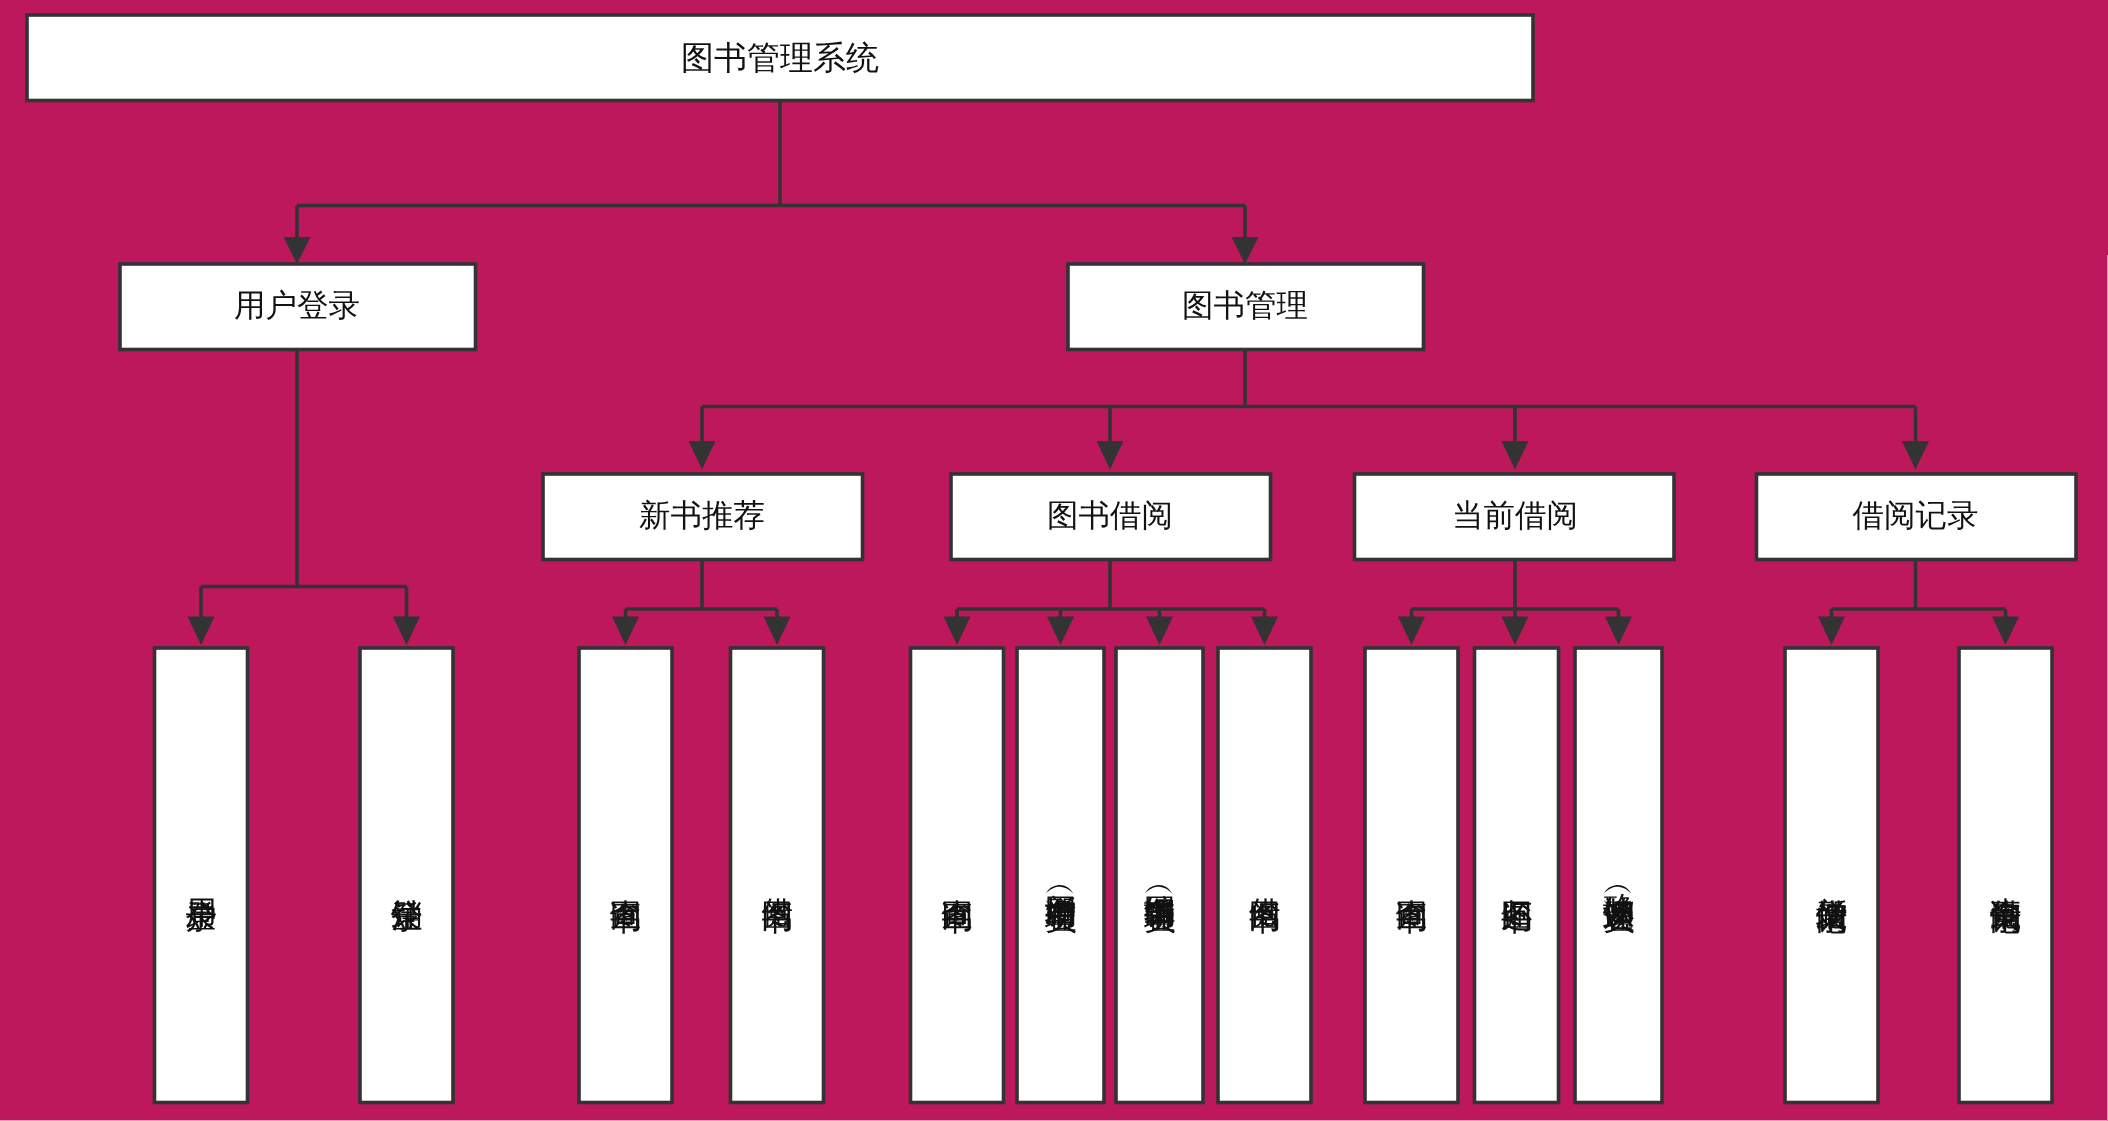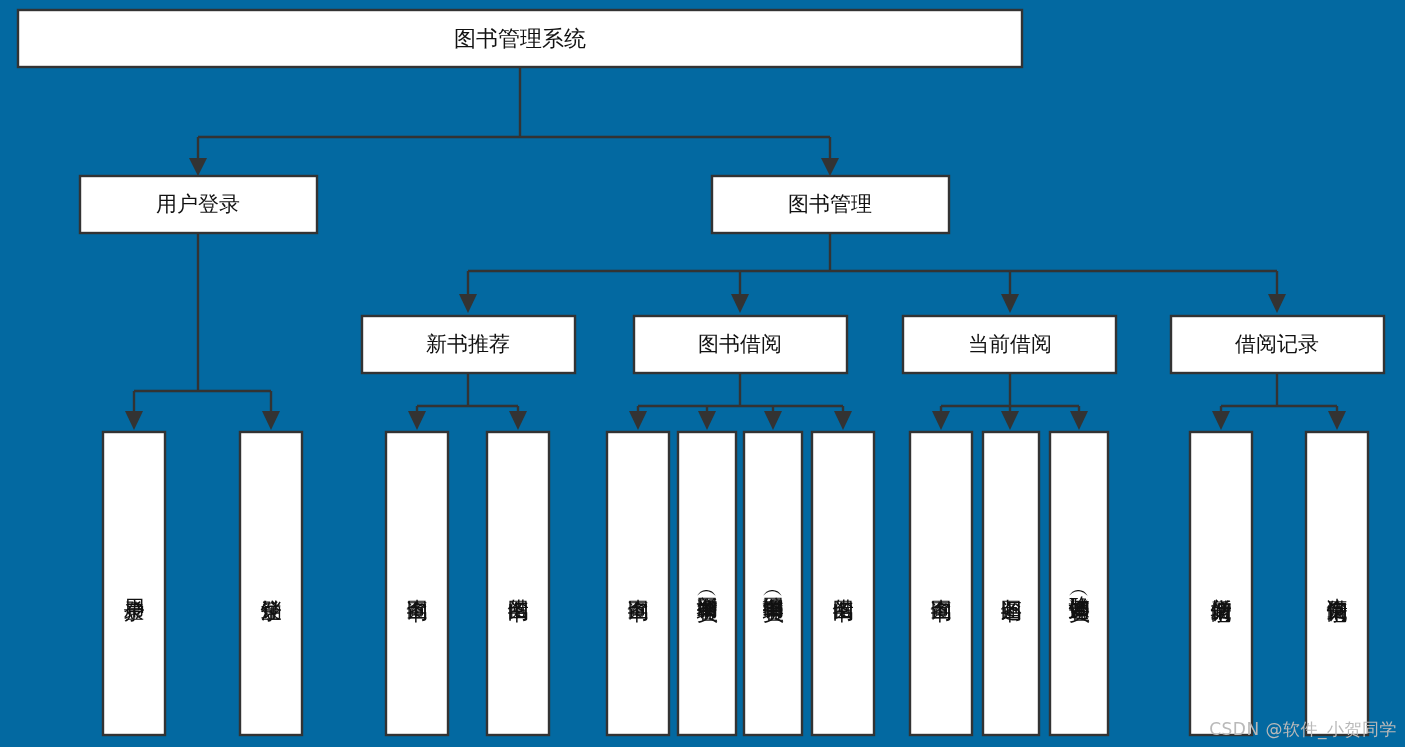--- a/index.html
+++ b/index.html
@@ -8,21 +8,21 @@
     padding: 0;
     background: #ffffff;
   }
   body {
     font-family: "DejaVu Sans", "Liberation Sans", sans-serif;
   }
   #diagram-root {
     position: relative;
     width: 1405px;
     height: 747px;
-    background: #0369a1;
+    background: #be185d;
     overflow: hidden;
   }
   svg.diagram-canvas {
     position: absolute;
     left: 0;
     top: 0;
     width: 1405px;
     height: 747px;
     display: block;
   }
@@ -217,15 +217,14 @@
   <div class="leaf-label" style="left:744px; top:432px; width:58px; height:303px;">编辑图书（管理员）</div>
   <div class="leaf-label" style="left:812px; top:432px; width:62px; height:303px;">借阅图书</div>
 
   <div class="leaf-label" style="left:910px; top:432px; width:62px; height:303px;">查询图书</div>
   <div class="leaf-label" style="left:983px; top:432px; width:56px; height:303px;">归还图书</div>
   <div class="leaf-label" style="left:1050px; top:432px; width:58px; height:303px;">确认归还（管理员）</div>
 
   <div class="leaf-label" style="left:1190px; top:432px; width:62px; height:303px;">新增借阅记录</div>
   <div class="leaf-label" style="left:1306px; top:432px; width:62px; height:303px;">查询借阅记录</div>
 
-  <div class="watermark">CSDN @软件_小贺同学</div>
 
 </div>
 
 </body></html>

